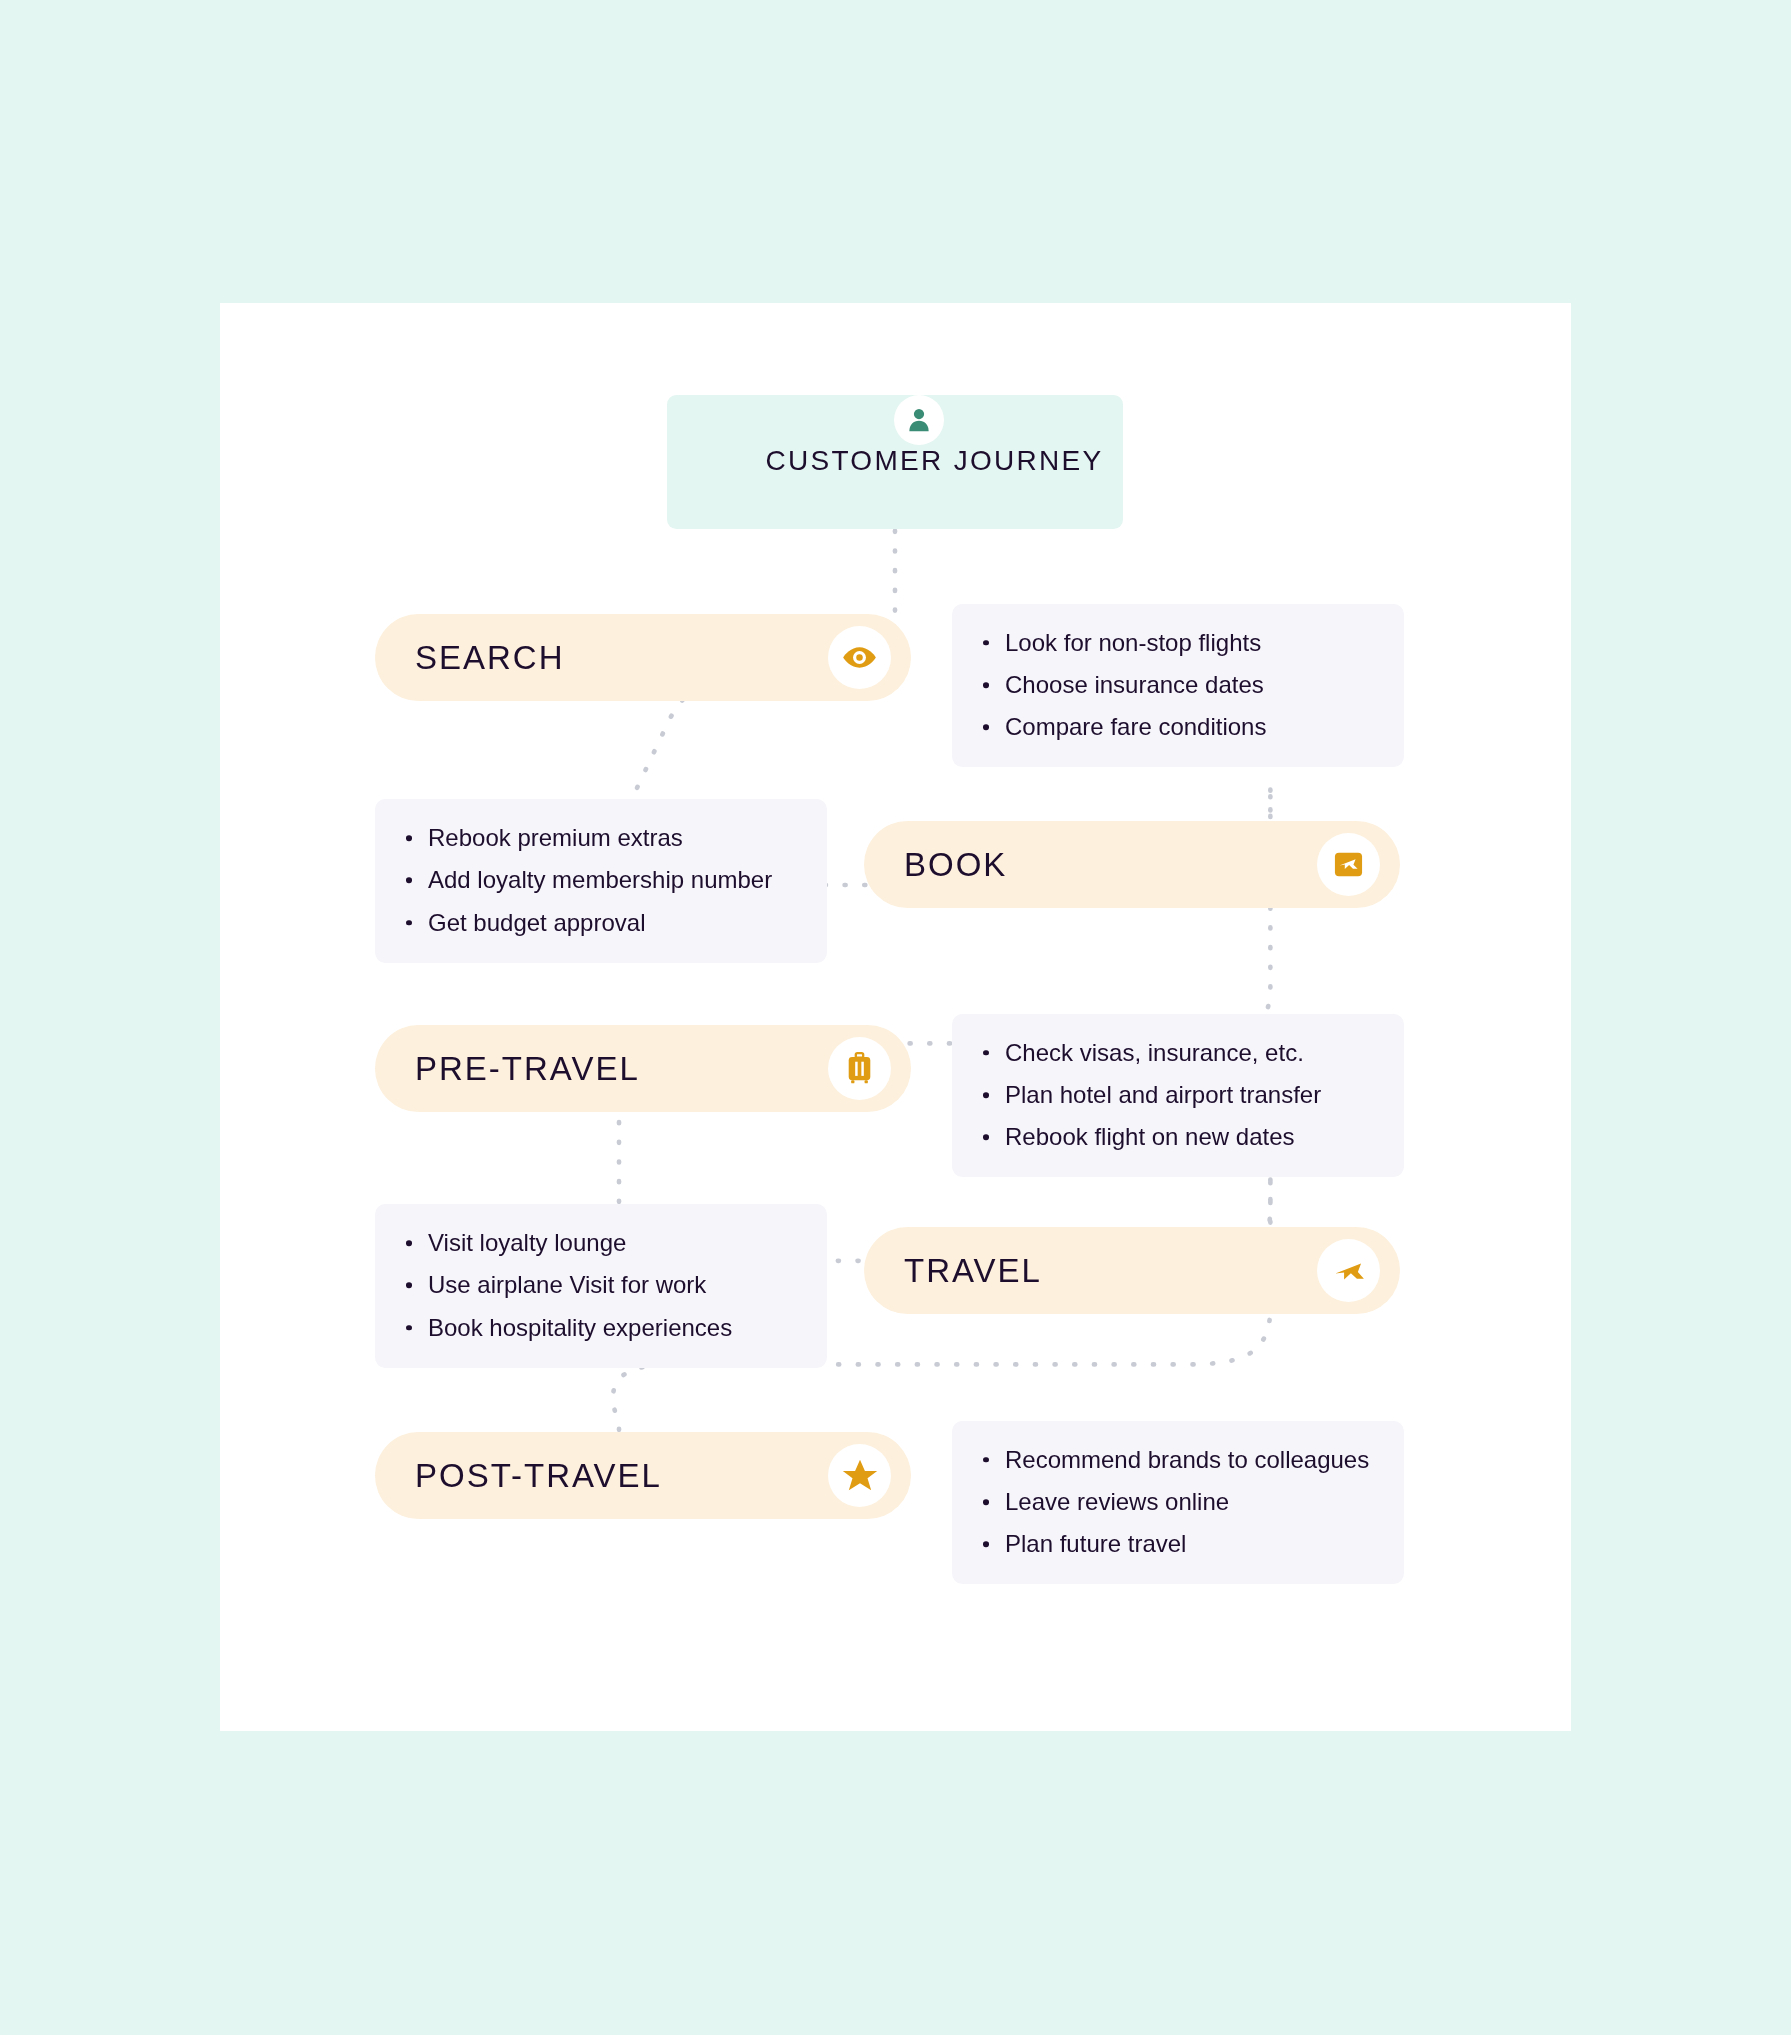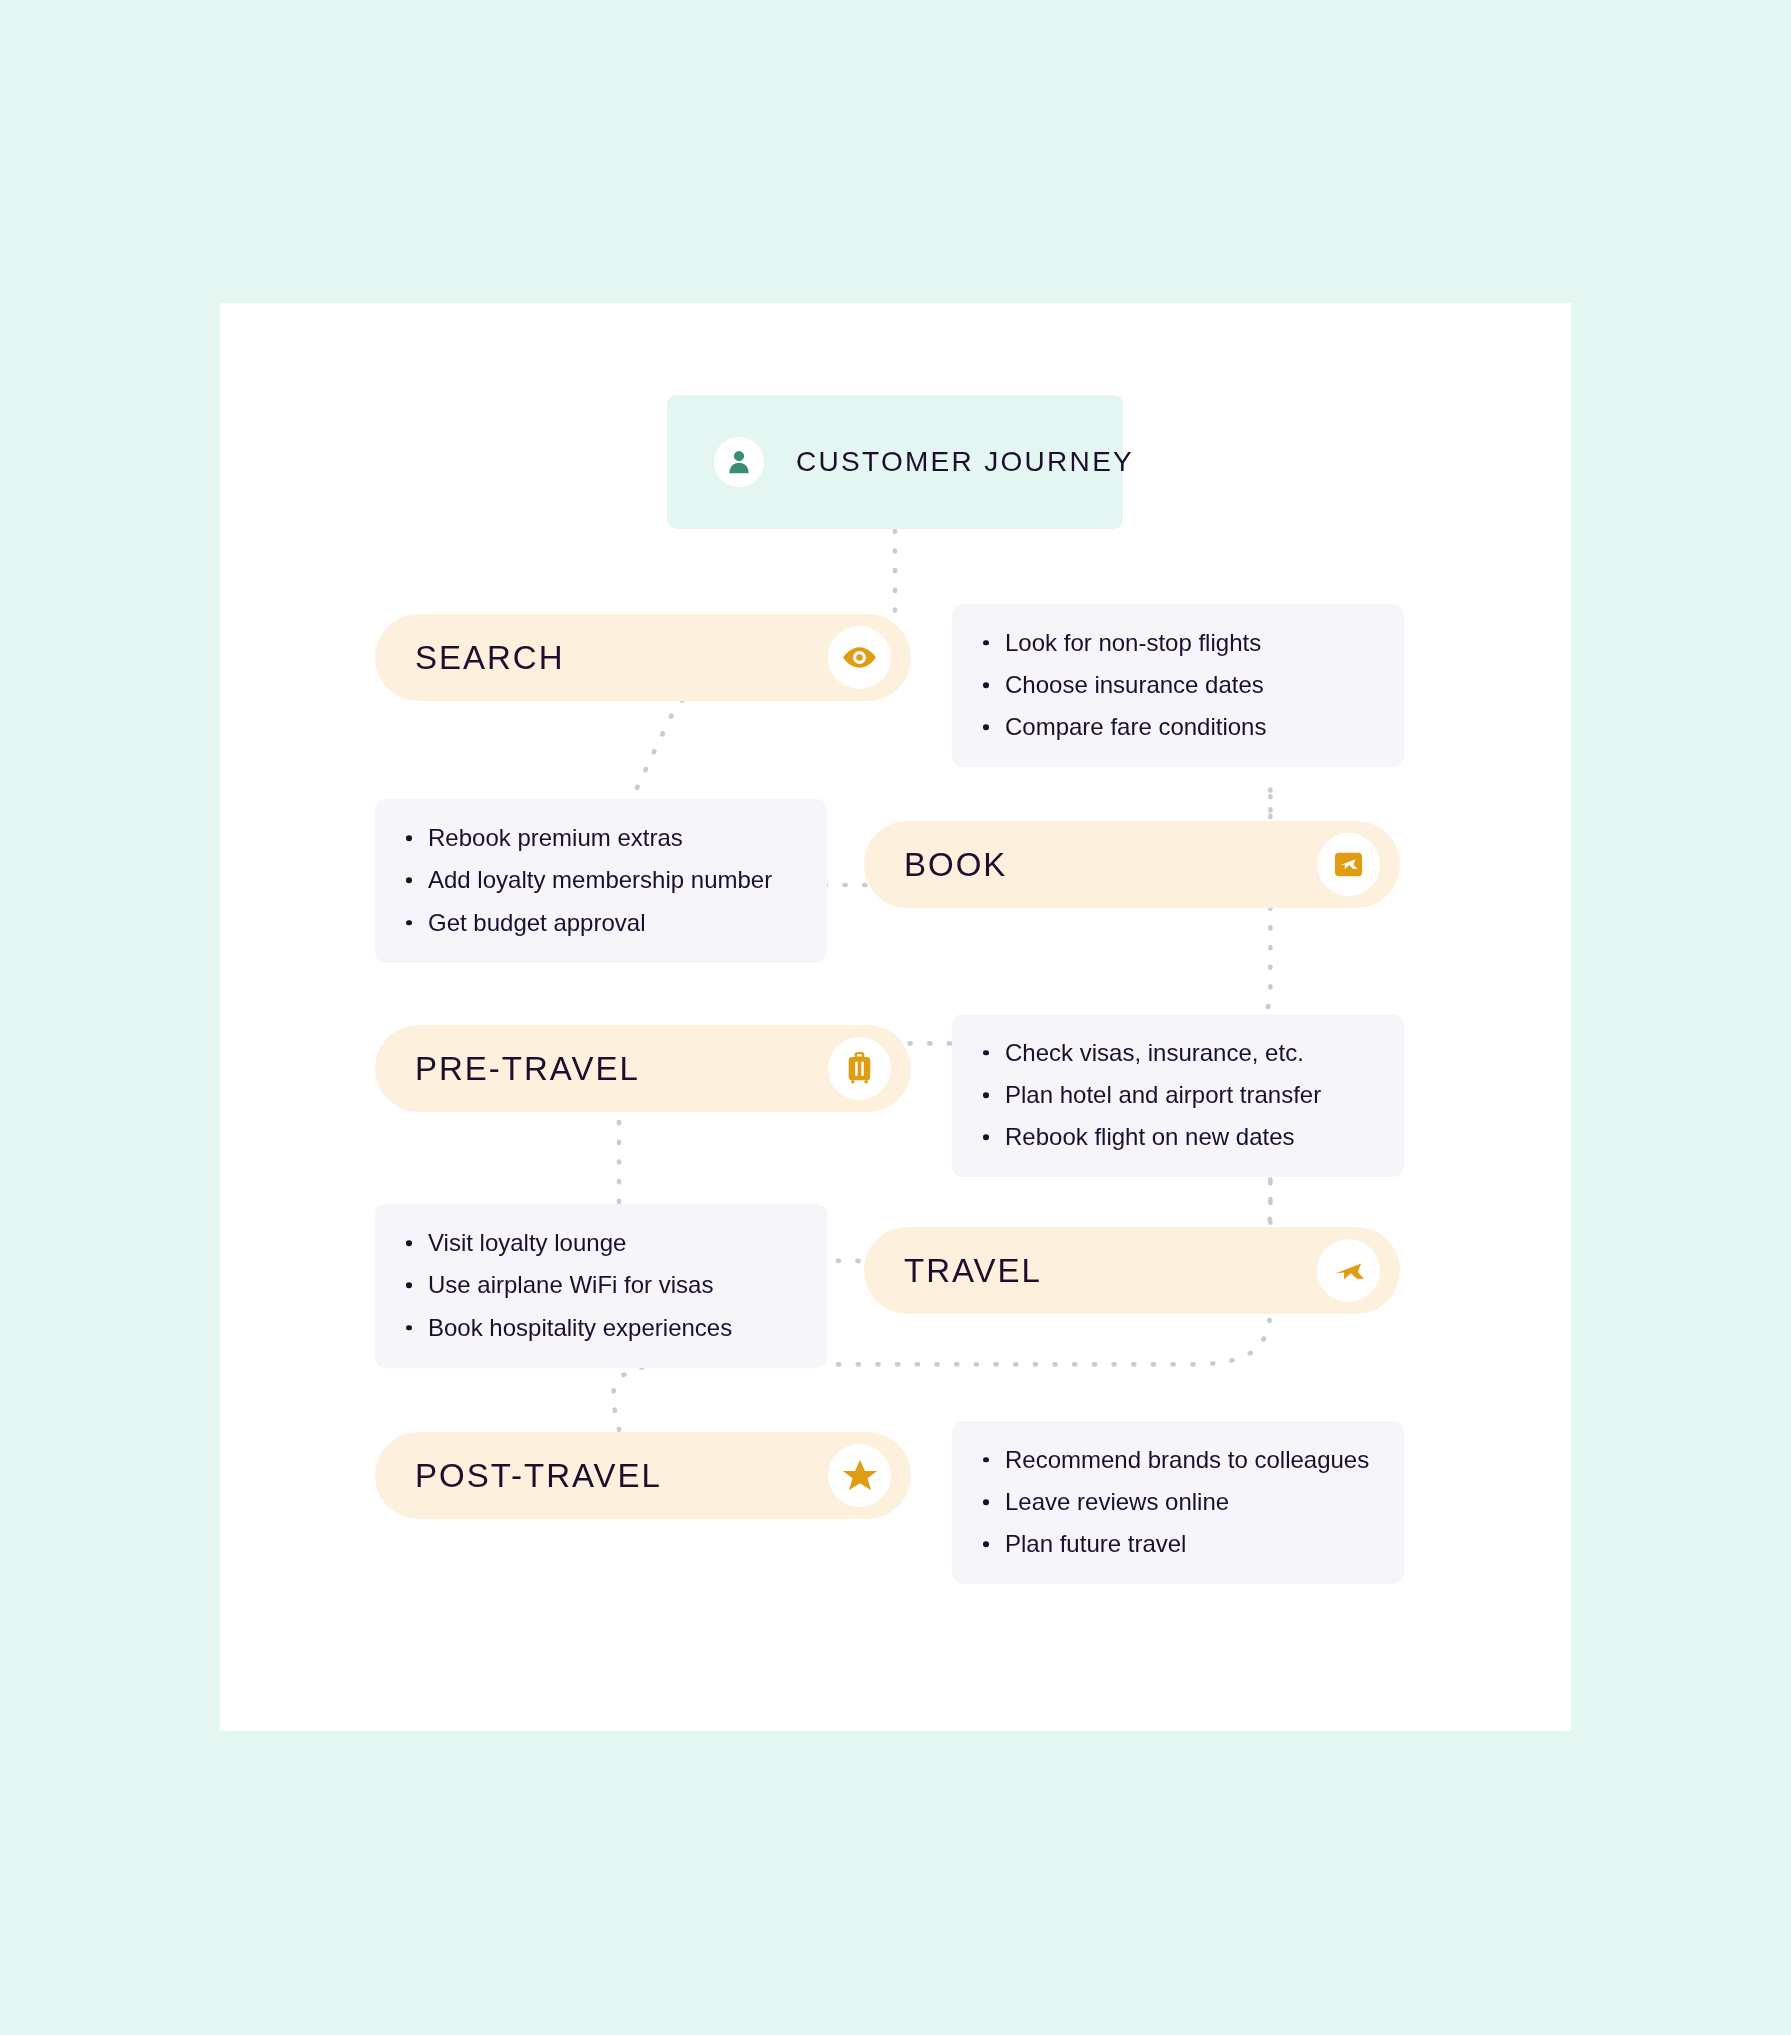--- a/index.html
+++ b/index.html
@@ -53,20 +53,21 @@
     left: 447px;
     top: 92px;
     width: 456px;
     height: 134px;
     background: #e3f6f1;
     border-radius: 9.3px;
     display: flex;
     align-items: center;
     padding-left: 47px;
     box-sizing: border-box;
+    flex-direction: column;
   }
   #header-card .avatar-circle {
     width: 50px;
     height: 50px;
     border-radius: 50%;
     background: #ffffff;
     display: flex;
     align-items: center;
     justify-content: center;
     flex: none;
@@ -265,21 +266,21 @@
         <span class="pill-label">TRAVEL</span>
         <span class="icon-circle">
           <svg width="38" height="38" viewBox="0 0 24 24" aria-hidden="true">
             <path d="M3.4 13.6 L19.6 7.2 L17.6 12.6 L21.4 16.9 L17.0 16.9 L13.2 13.4 L8.9 17.4 L8.9 13.0 Z" fill="#e09c12"></path>
           </svg>
         </span>
       </div>
       <div class="info-card at-left" style="top:-23px">
         <ul>
           <li><span class="bullet"></span><span>Visit loyalty lounge</span></li>
-          <li><span class="bullet"></span><span>Use airplane WiFi for visas</span></li>
+          <li><span class="bullet"></span><span>Use airplane Visit for work</span></li>
           <li><span class="bullet"></span><span>Book hospitality experiences</span></li>
         </ul>
       </div>
     </div>
 
     <div class="row" style="top:1129px">
       <div class="pill left">
         <span class="pill-label">POST-TRAVEL</span>
         <span class="icon-circle">
           <svg width="40" height="40" viewBox="0 0 24 24" aria-hidden="true">

